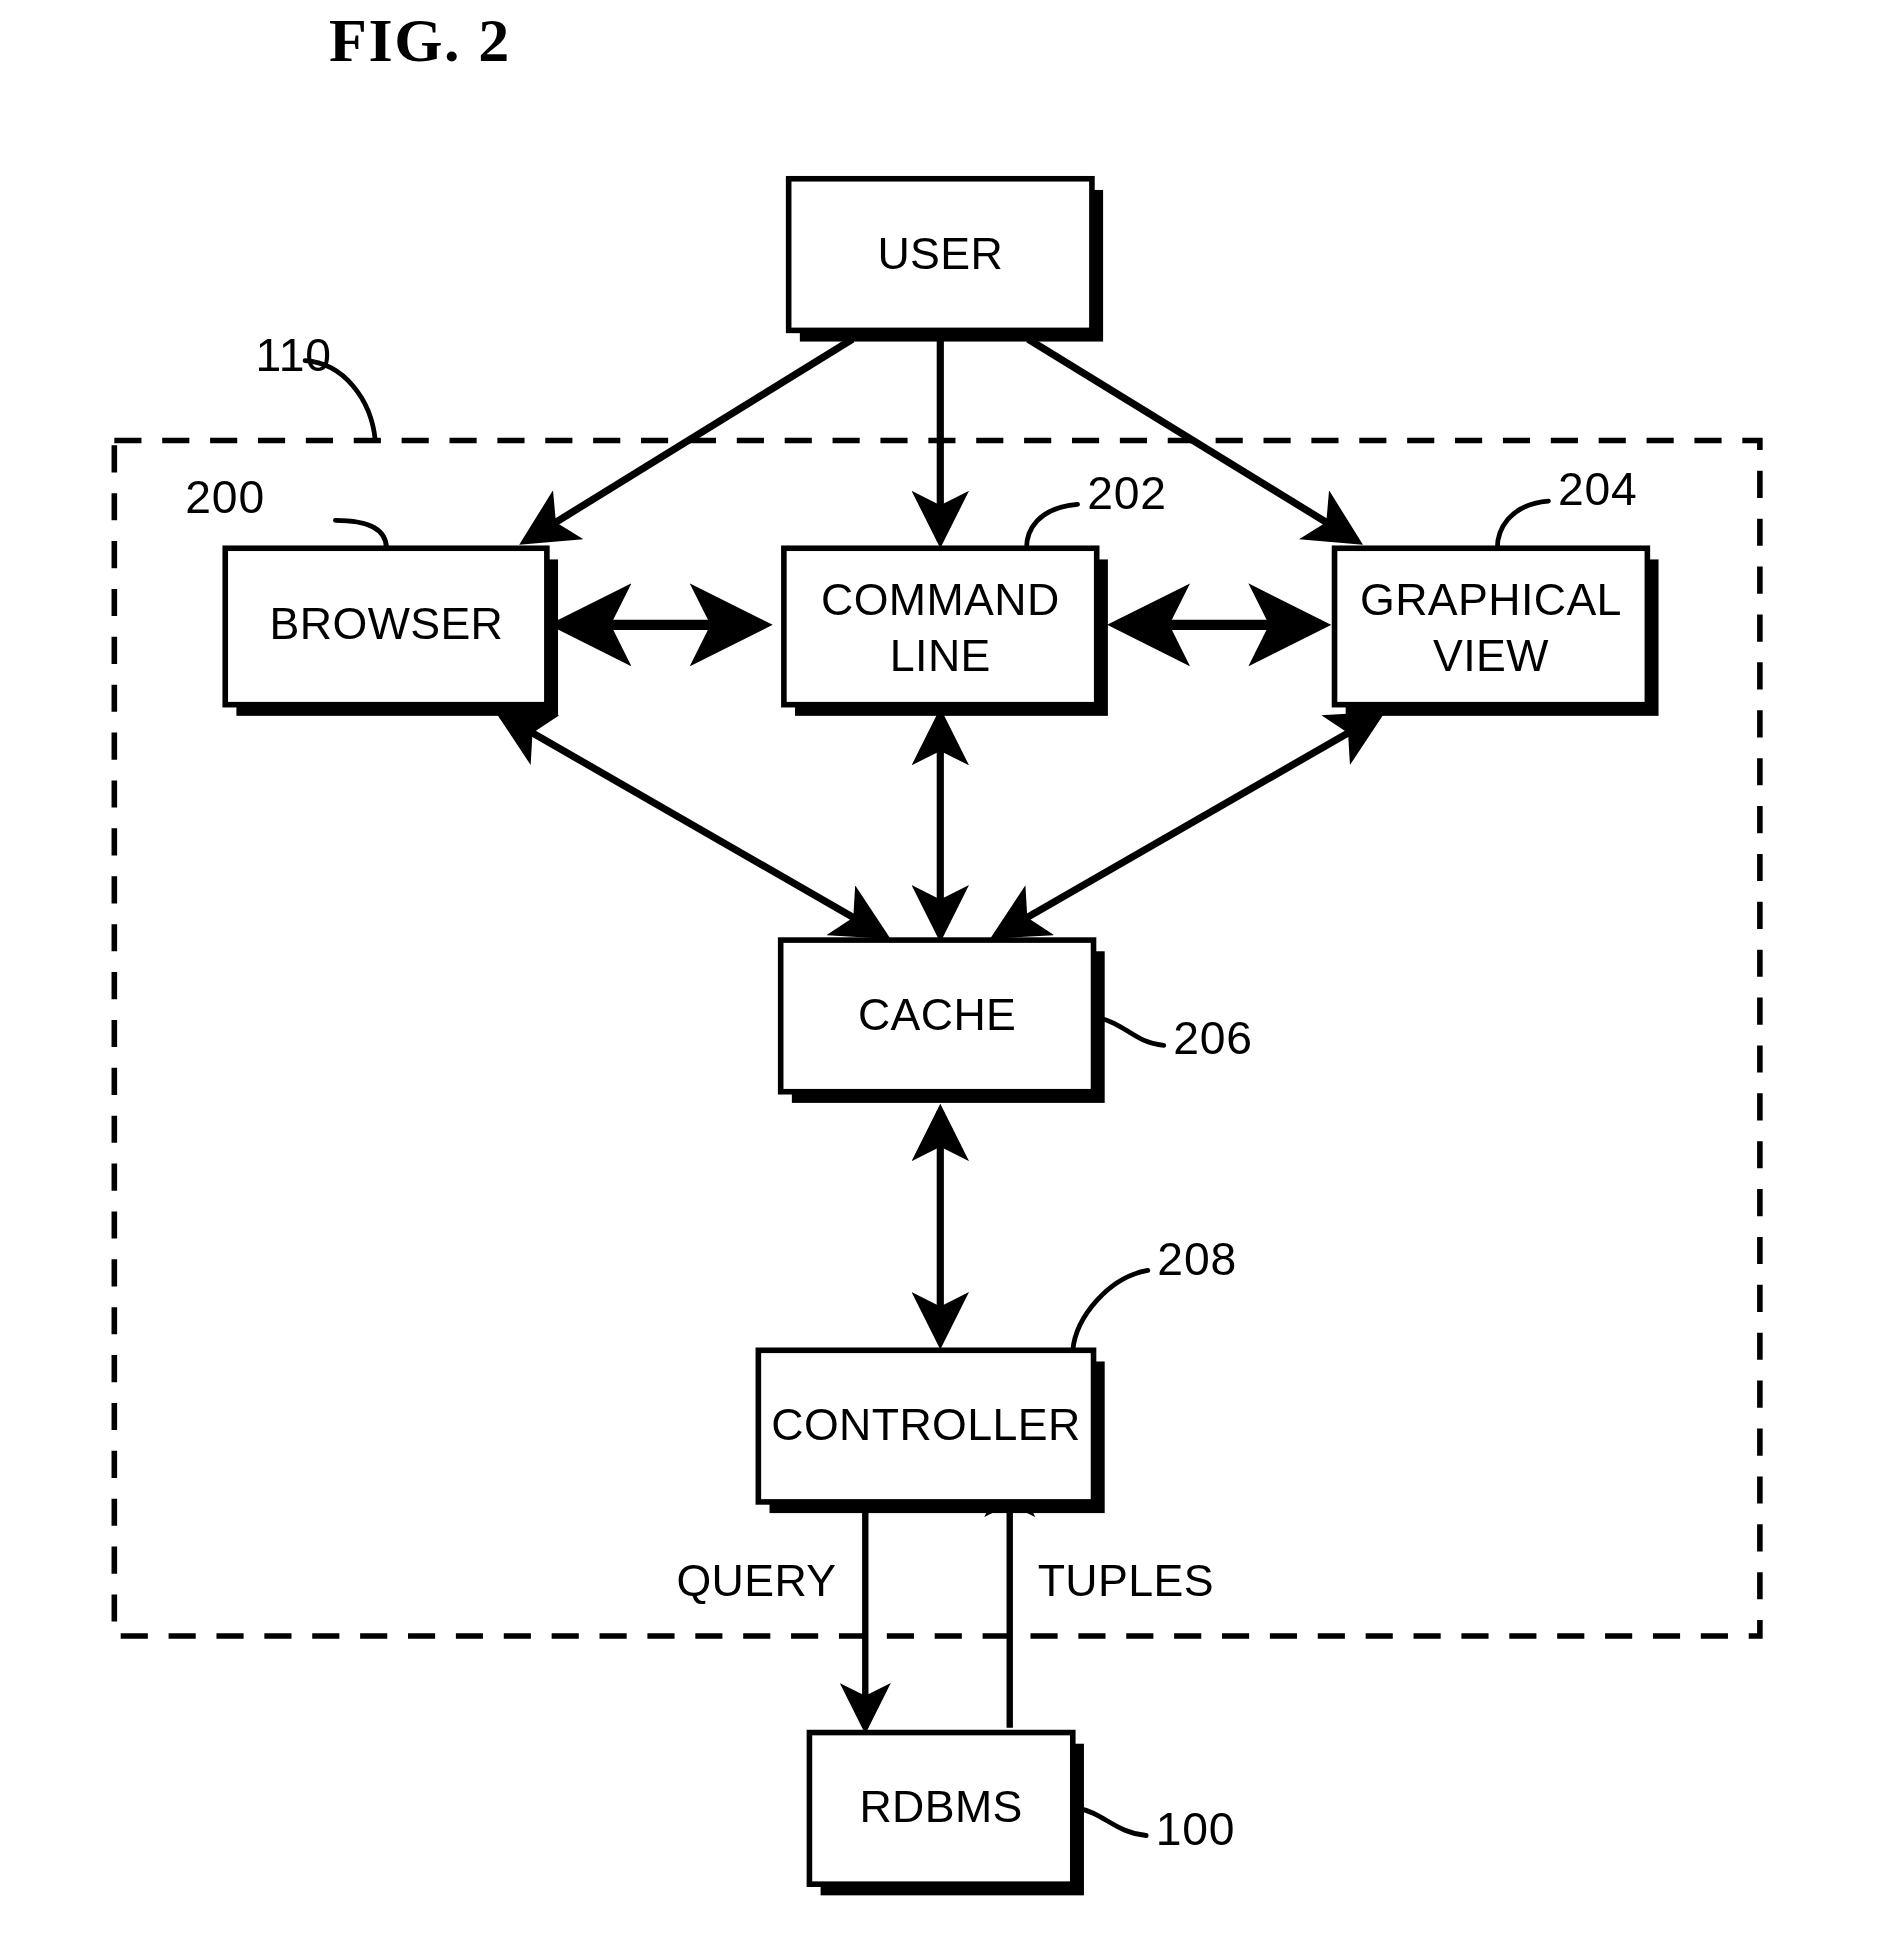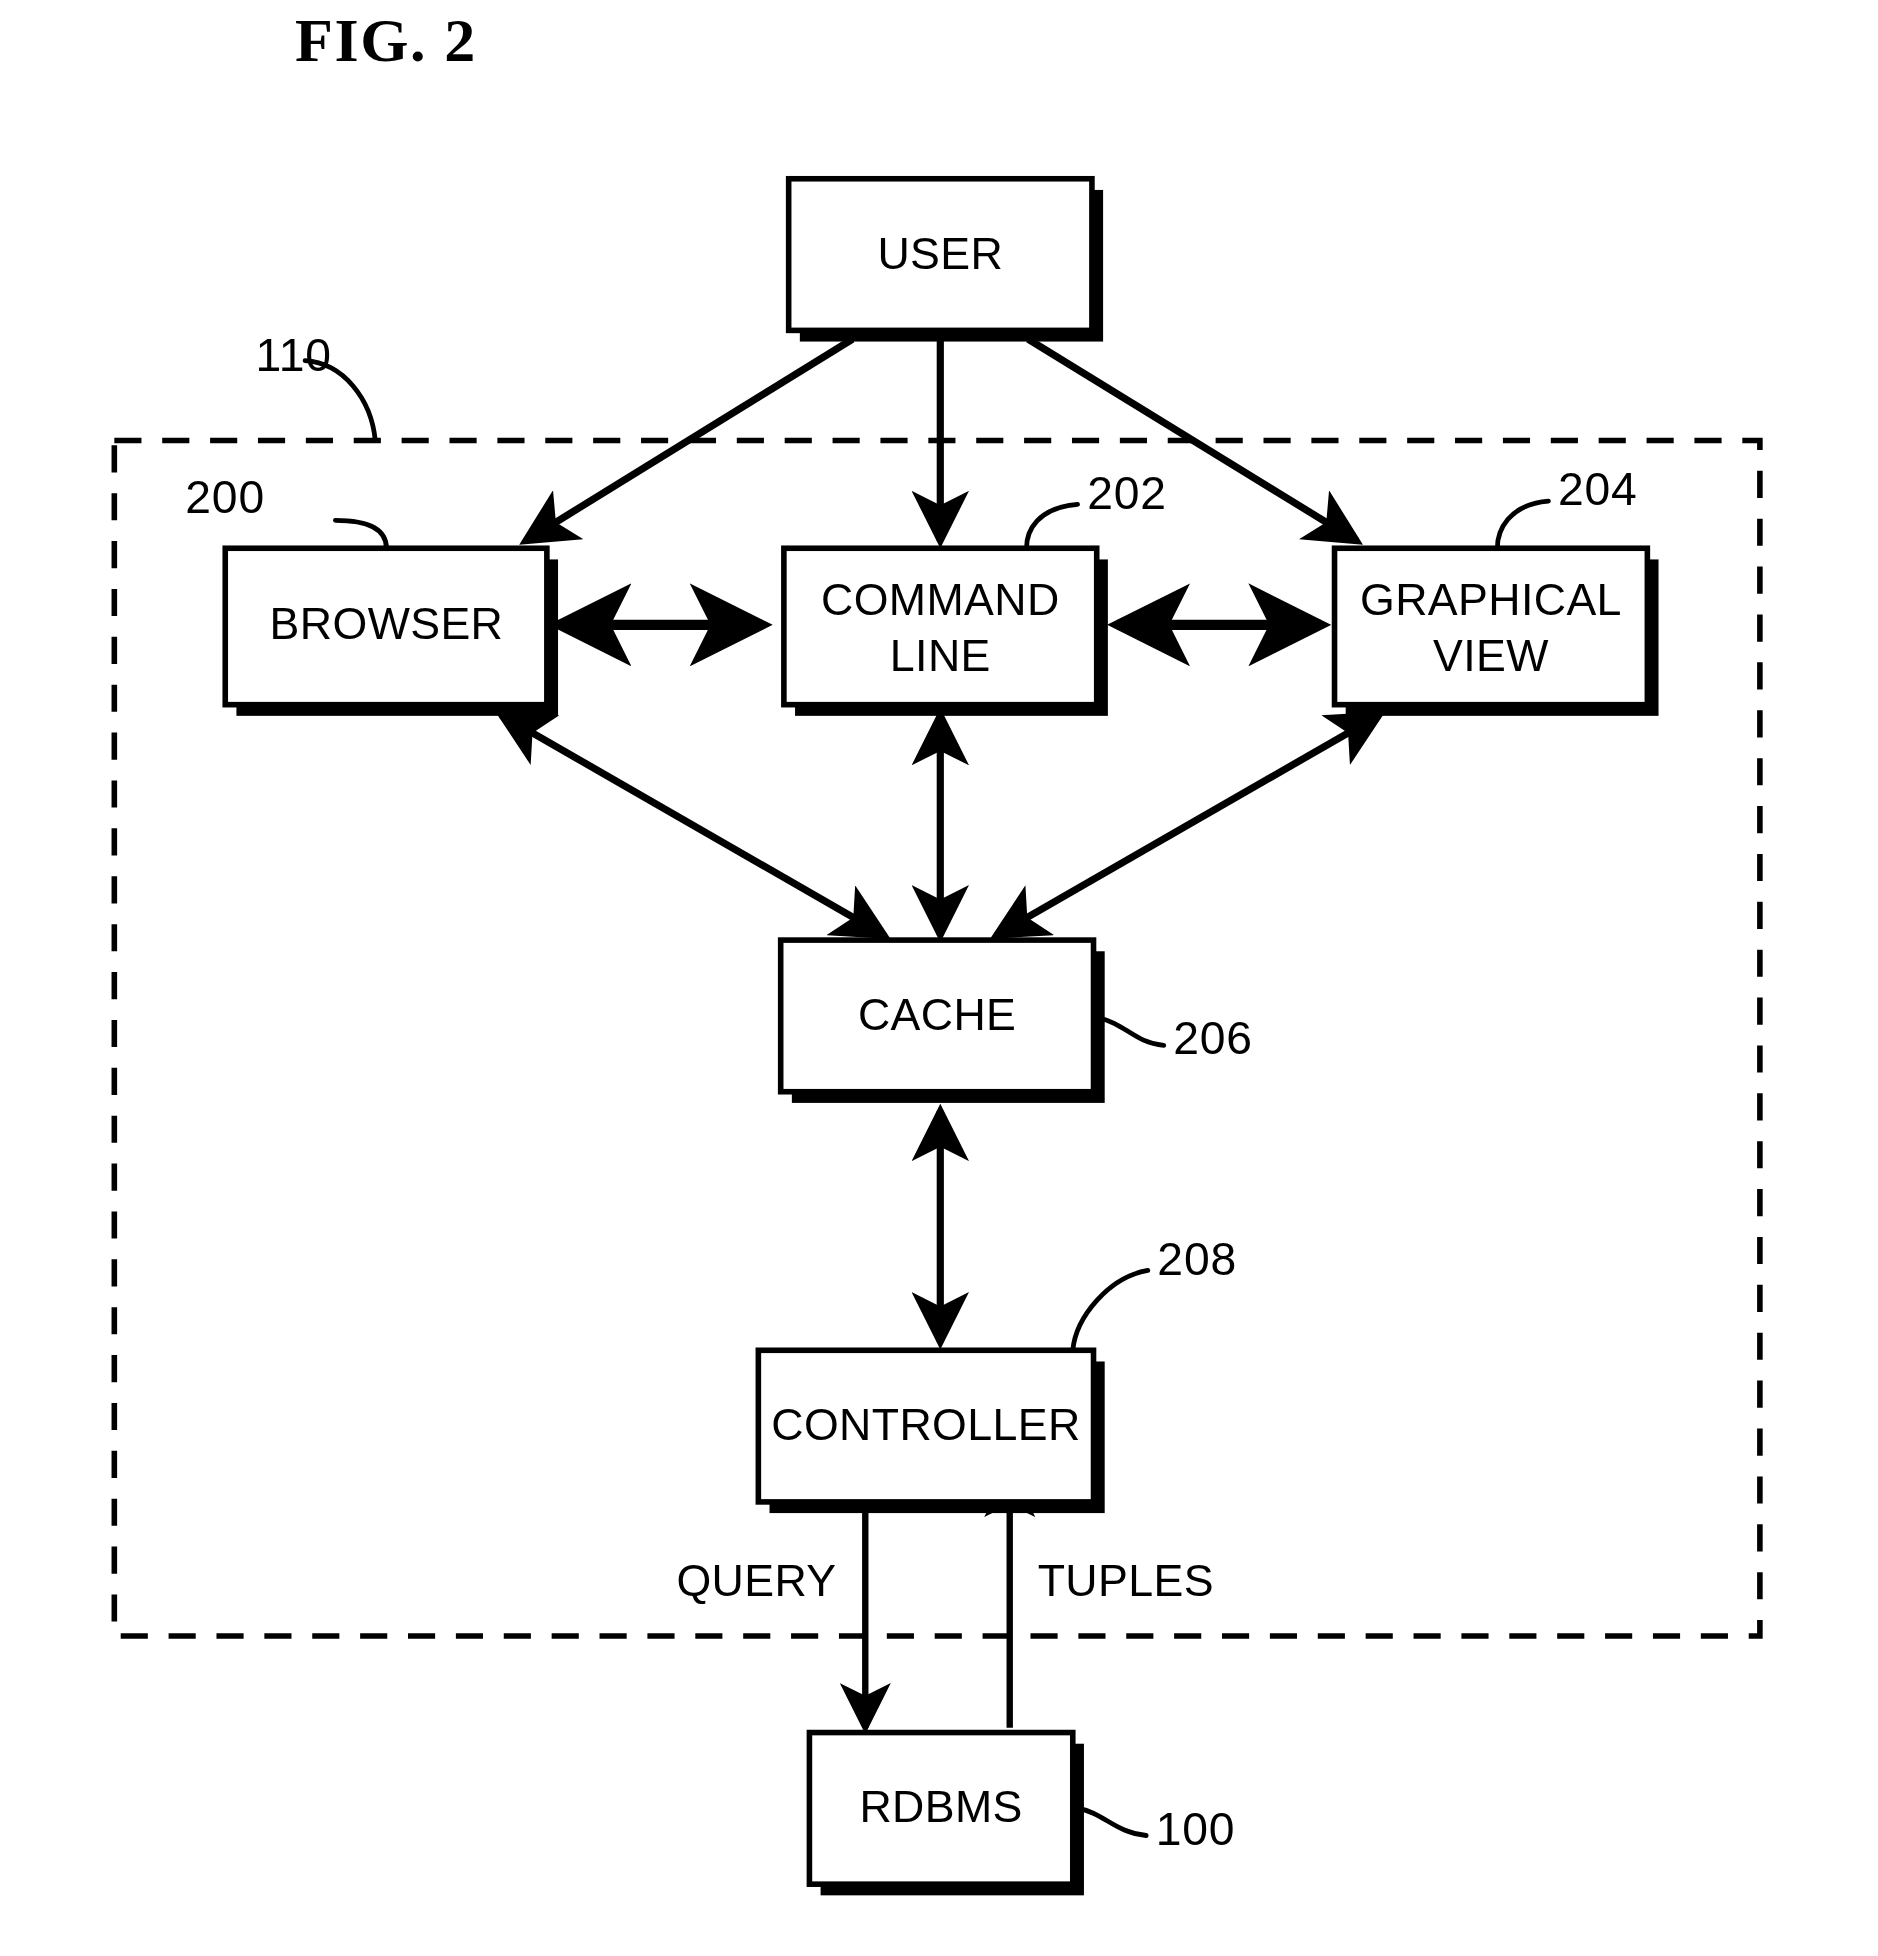--- a/index.html
+++ b/index.html
@@ -9,21 +9,21 @@
   }
   body {
     width: 1879px;
     height: 1956px;
     position: relative;
     font-family: "Liberation Sans", sans-serif;
     overflow: hidden;
   }
   #figure-title {
     position: absolute;
-    left: 295px;
+    left: 329px;
     top: 4.8px;
     font-family: "Liberation Serif", serif;
     font-weight: bold;
     font-size: 62px;
     letter-spacing: 1.6px;
     color: #000000;
     white-space: nowrap;
   }
   #diagram-canvas {
     position: absolute;

